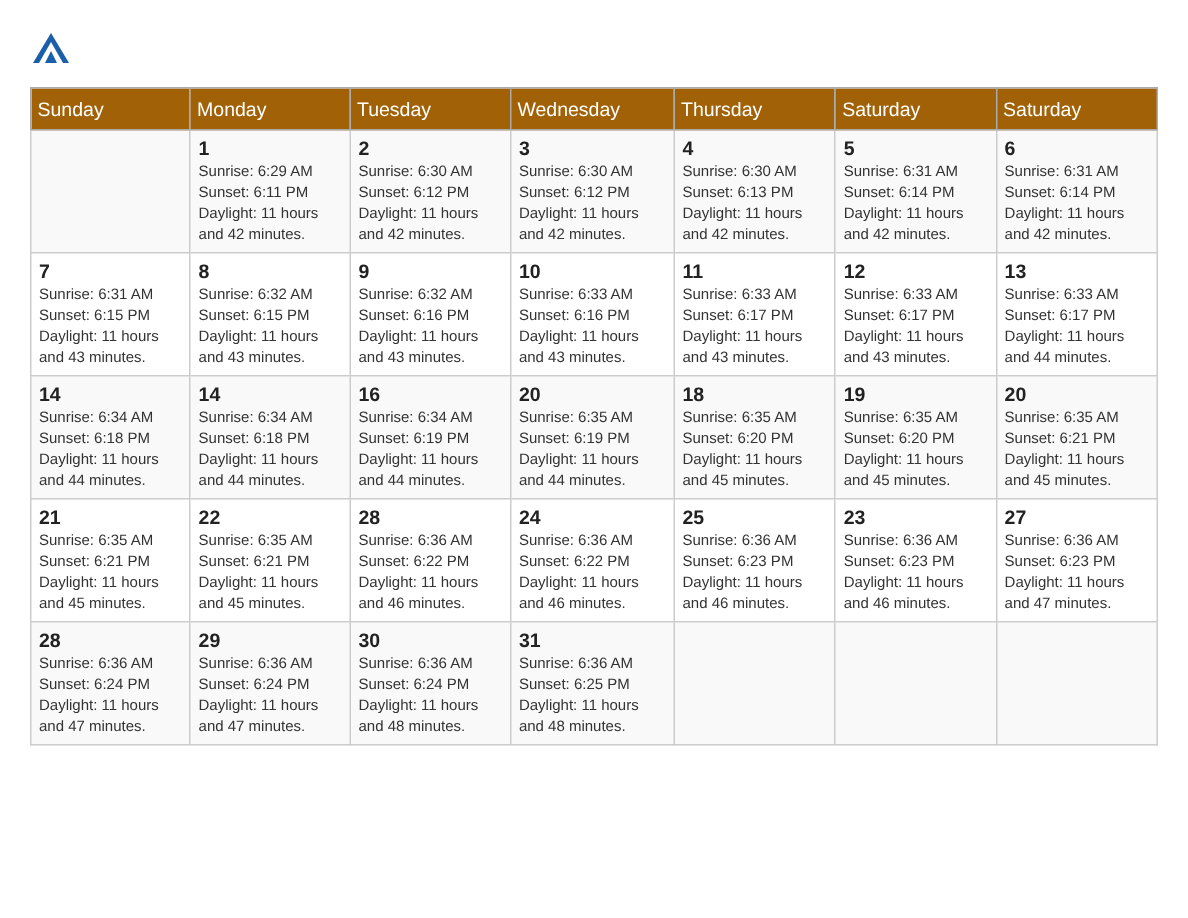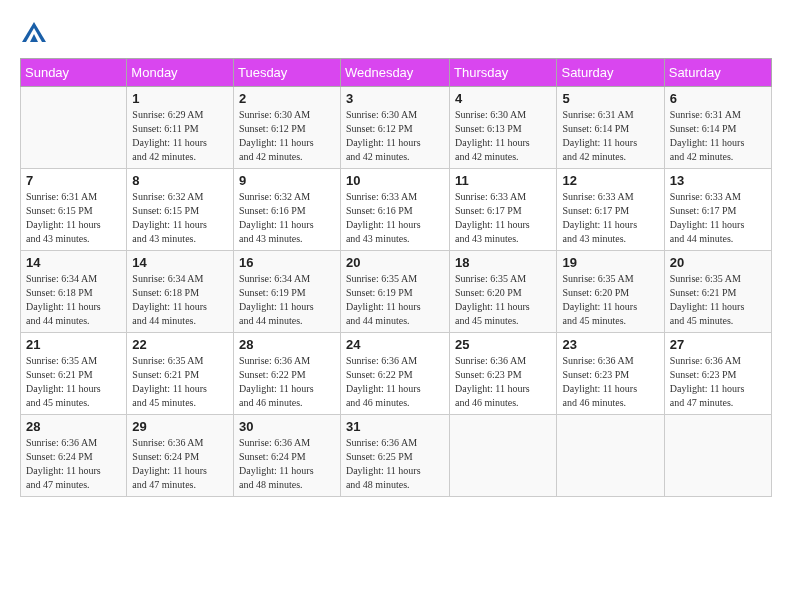--- a/index.html
+++ b/index.html
@@ -51,21 +51,21 @@
     .subtitle {
       font-size: 14px;
       color: #555;
     }
     table {
       width: 100%;
       border-collapse: collapse;
       font-size: 11px;
     }
     thead tr {
-      background: #d946ef;
+      background: #a16207;
       color: #fff;
     }
     thead th {
       padding: 6px 4px;
       text-align: left;
       font-weight: normal;
       font-size: 13px;
       border: 1px solid #aaa;
     }
     tbody tr {
@@ -82,21 +82,20 @@
       font-size: 13px;
       font-weight: bold;
       color: #222;
       display: block;
       margin-bottom: 2px;
     }
     .day-info {
       font-size: 10px;
       color: #333;
       line-height: 1.4;
-      font-family: Liberation Serif, serif;
     }
     tbody tr:nth-child(odd) {
       background: #f9f9f9;
     }
     tbody tr:nth-child(even) {
       background: #fff;
     }
   </style>
 </head>
 <body>

